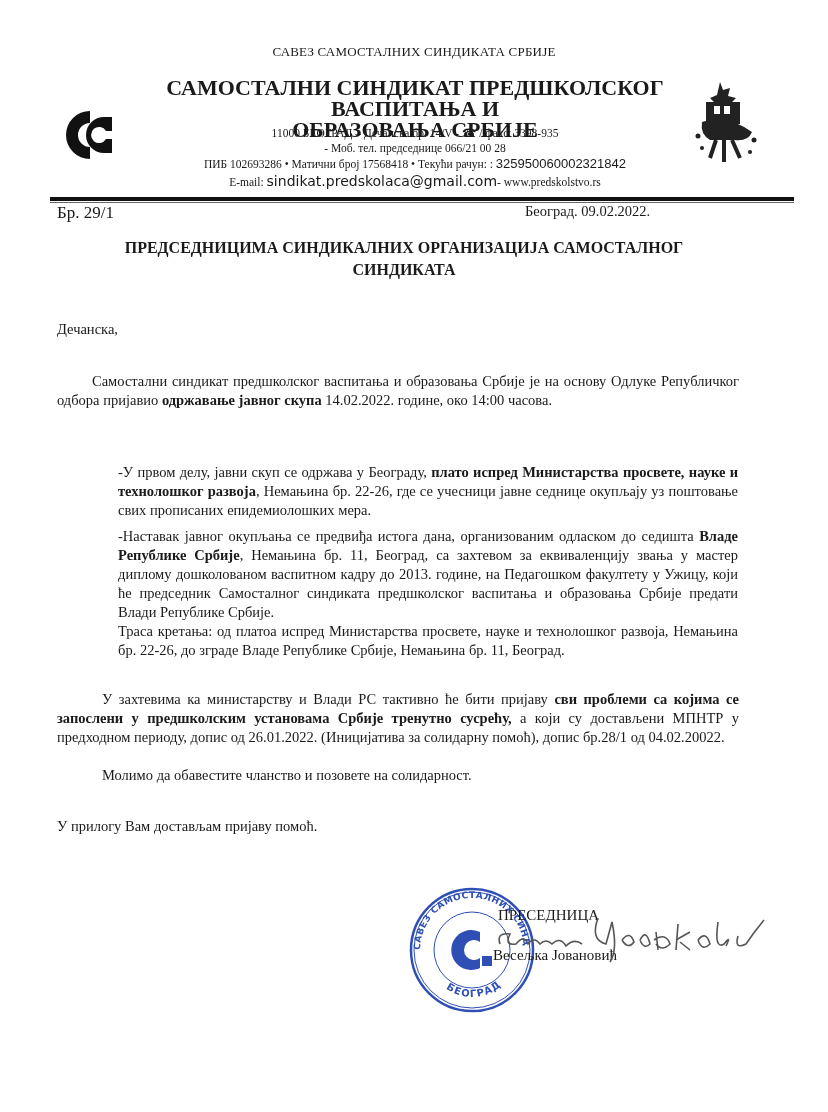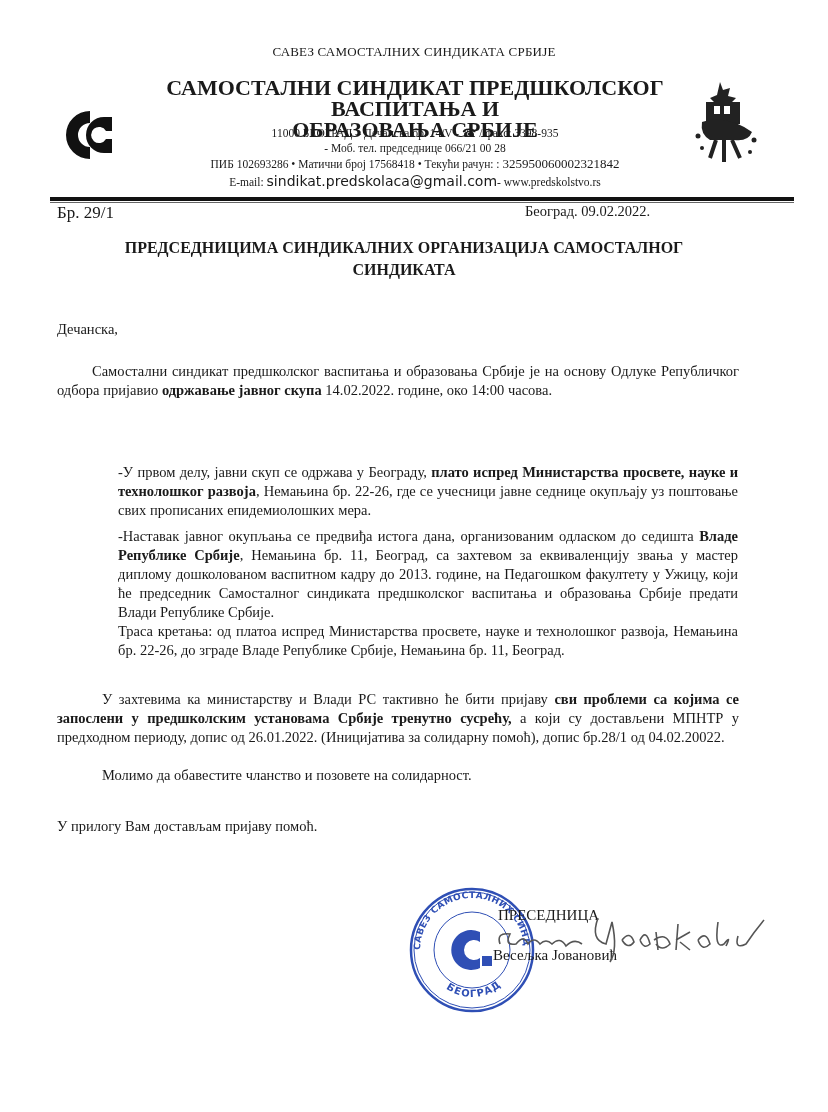--- a/index.html
+++ b/index.html
@@ -3,30 +3,30 @@
 <meta charset="utf-8">
 <style>
   html, body { margin: 0; padding: 0; background: #ffffff; }
   body { width: 828px; height: 1112px; position: relative; overflow: hidden;
          font-family: "Liberation Serif", "DejaVu Serif", serif; color: #1a1a1a; }
   .abs { position: absolute; }
   .center { text-align: center; }
   .federation { left: 0; width: 828px; top: 44px; font-size: 13px; letter-spacing: 0.2px; }
   .org-name { left: 130px; width: 570px; top: 77px; font-size: 22px; font-weight: bold; line-height: 21px; }
   .contact { left: 130px; width: 570px; font-size: 11.5px; line-height: 15px; }
-  .contact .big { font-family: Liberation Serif, serif; font-size: 13px; }
+  .contact .big { font-family: Liberation Sans, sans-serif; font-size: 13px; }
   .contact .email { font-family: "DejaVu Sans", sans-serif; font-size: 14px; }
   .rule1 { left: 50px; width: 744px; top: 197px; height: 4px; background: #111; }
   .rule2 { left: 50px; width: 744px; top: 202px; height: 1px; background: #666; }
   .ref { left: 57px; top: 203px; font-size: 17px; }
   .date { left: 525px; top: 203px; font-size: 14.5px; }
   .recipient { left: 84px; width: 640px; top: 237px; font-size: 16px; font-weight: bold; line-height: 22px; }
   .para { font-size: 14.5px; line-height: 19px; text-align: justify; }
   .greeting { left: 57px; top: 320px; }
-  .p1 { left: 57px; width: 682px; top: 362px; text-indent: 35px; }
+  .p1 { left: 57px; width: 682px; top: 372px; text-indent: 35px; }
   .p2 { left: 118px; width: 620px; top: 463px; }
   .p3 { left: 118px; width: 620px; top: 527px; }
   .p3 .line { display: block; text-align: left; }
   .p4 { left: 57px; width: 682px; top: 690px; text-indent: 45px; }
   .p5 { left: 102px; top: 766px; }
   .p6 { left: 57px; top: 817px; }
   b { font-weight: bold; }
   .stamp { left: 408px; top: 886px; width: 128px; height: 128px; }
   .sig-title { left: 498px; top: 907px; font-size: 15px; }
   .sig-name { left: 493px; top: 947px; font-size: 15px; }

